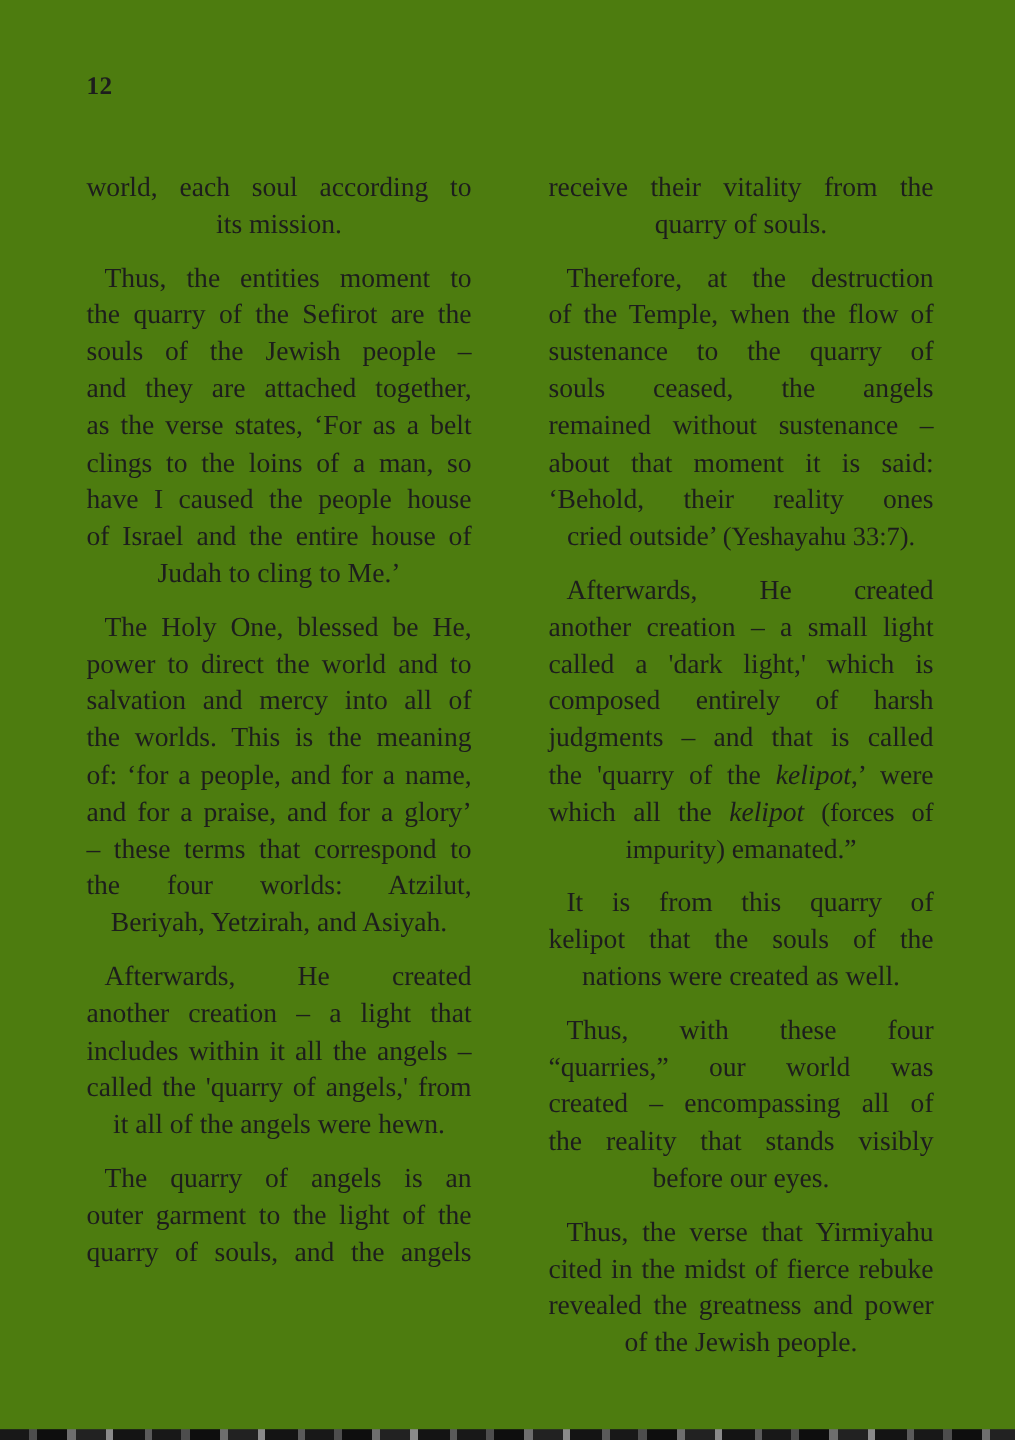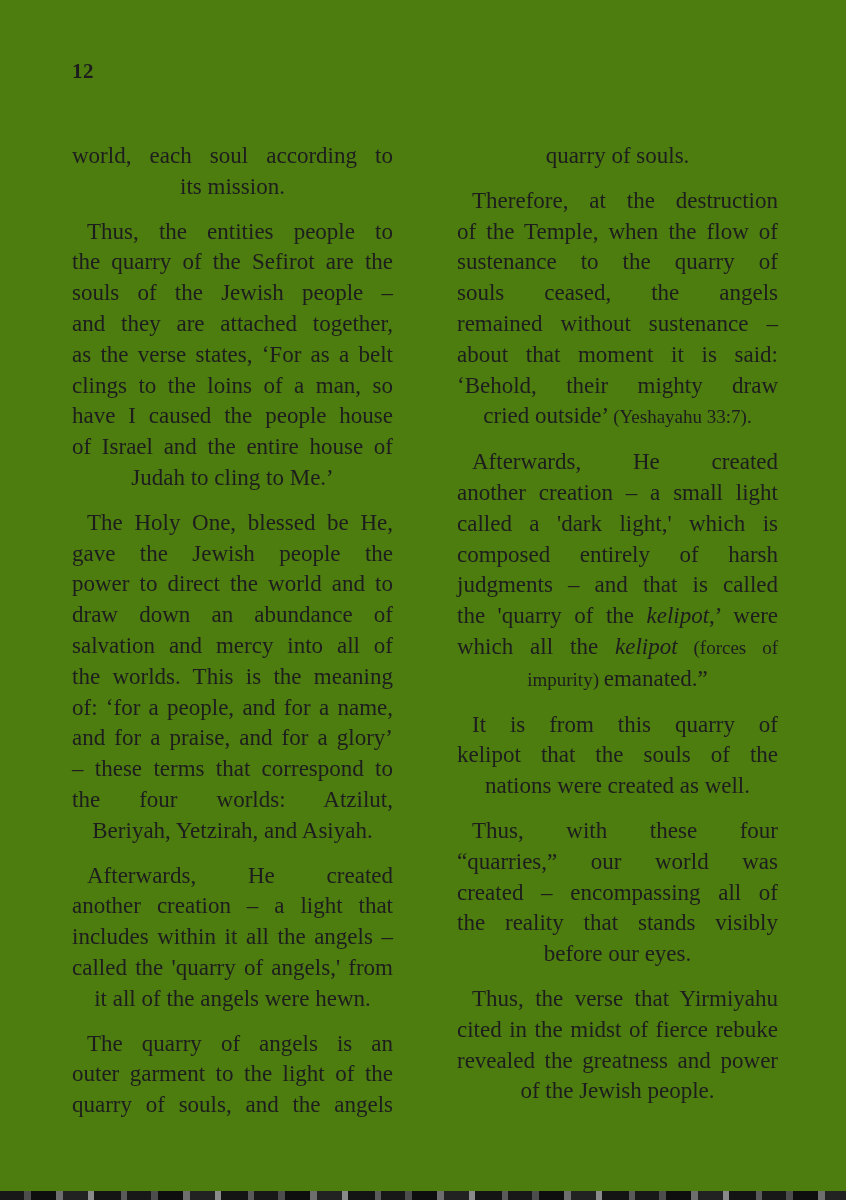--- a/index.html
+++ b/index.html
@@ -35,21 +35,21 @@
     margin: 0 0 14px 0;
   }
   .para:last-child { margin-bottom: 0; }
   .line {
     text-align: justify;
     text-align-last: justify;
   }
   .line.center-last { text-align-last: center; }
   .para.indented .line:first-child { text-indent: 15px; }
   .run-i { font-style: italic; }
-  .run-sm { font-size: 19px; }
+  .run-sm { font-size: 22px; }
   .scan-edge {
     position: absolute;
     left: 0;
     bottom: 0;
     width: 846px;
     height: 9px;
     background:
       repeating-linear-gradient(90deg,
         #181818 0 24px,
         #4d4d4d 24px 31px,
@@ -67,35 +67,33 @@
 <div class="page">
   <div class="page-number">12</div>
 
   <div class="columns">
     <div class="column">
         <div class="para">
           <div class="line"><span>world, each soul according to</span></div>
           <div class="line center-last"><span>its mission.</span></div>
         </div>
         <div class="para indented">
-          <div class="line"><span>Thus, the entities people to</span></div>
+          <div class="line"><span>Thus, the entities moment to</span></div>
           <div class="line"><span>the quarry of the Sefirot are the</span></div>
           <div class="line"><span>souls of the Jewish people –</span></div>
           <div class="line"><span>and they are attached together,</span></div>
           <div class="line"><span>as the verse states, ‘For as a belt</span></div>
           <div class="line"><span>clings to the loins of a man, so</span></div>
           <div class="line"><span>have I caused the people house</span></div>
           <div class="line"><span>of Israel and the entire house of</span></div>
           <div class="line center-last"><span>Judah to cling to Me.’</span></div>
         </div>
         <div class="para indented">
           <div class="line"><span>The Holy One, blessed be He,</span></div>
-          <div class="line"><span>gave the Jewish people the</span></div>
           <div class="line"><span>power to direct the world and to</span></div>
-          <div class="line"><span>draw down an abundance of</span></div>
           <div class="line"><span>salvation and mercy into all of</span></div>
           <div class="line"><span>the worlds. This is the meaning</span></div>
           <div class="line"><span>of: ‘for a people, and for a name,</span></div>
           <div class="line"><span>and for a praise, and for a glory’</span></div>
           <div class="line"><span>– these terms that correspond to</span></div>
           <div class="line"><span>the four worlds: Atzilut,</span></div>
           <div class="line center-last"><span>Beriyah, Yetzirah, and Asiyah.</span></div>
         </div>
         <div class="para indented">
           <div class="line"><span>Afterwards, He created</span></div>
@@ -105,30 +103,31 @@
           <div class="line center-last"><span>it all of the angels were hewn.</span></div>
         </div>
         <div class="para indented">
           <div class="line"><span>The quarry of angels is an</span></div>
           <div class="line"><span>outer garment to the light of the</span></div>
           <div class="line"><span>quarry of souls, and the angels</span></div>
         </div>
       </div>
     <div class="column">
         <div class="para">
+          <div class="line"><span>receive their vitality from the</span></div>
           <div class="line center-last"><span>quarry of souls.</span></div>
         </div>
         <div class="para indented">
           <div class="line"><span>Therefore, at the destruction</span></div>
           <div class="line"><span>of the Temple, when the flow of</span></div>
           <div class="line"><span>sustenance to the quarry of</span></div>
           <div class="line"><span>souls ceased, the angels</span></div>
           <div class="line"><span>remained without sustenance –</span></div>
           <div class="line"><span>about that moment it is said:</span></div>
-          <div class="line"><span>‘Behold, their mighty draw</span></div>
+          <div class="line"><span>‘Behold, their reality ones</span></div>
           <div class="line center-last"><span>cried outside’ </span><span class="run-sm">(Yeshayahu 33:7).</span></div>
         </div>
         <div class="para indented">
           <div class="line"><span>Afterwards, He created</span></div>
           <div class="line"><span>another creation – a small light</span></div>
           <div class="line"><span>called a 'dark light,' which is</span></div>
           <div class="line"><span>composed entirely of harsh</span></div>
           <div class="line"><span>judgments – and that is called</span></div>
           <div class="line"><span>the 'quarry of the </span><span class="run-i">kelipot</span><span>,’ were</span></div>
           <div class="line"><span>which all the </span><span class="run-i">kelipot</span><span class="run-sm"> (forces of</span></div>

